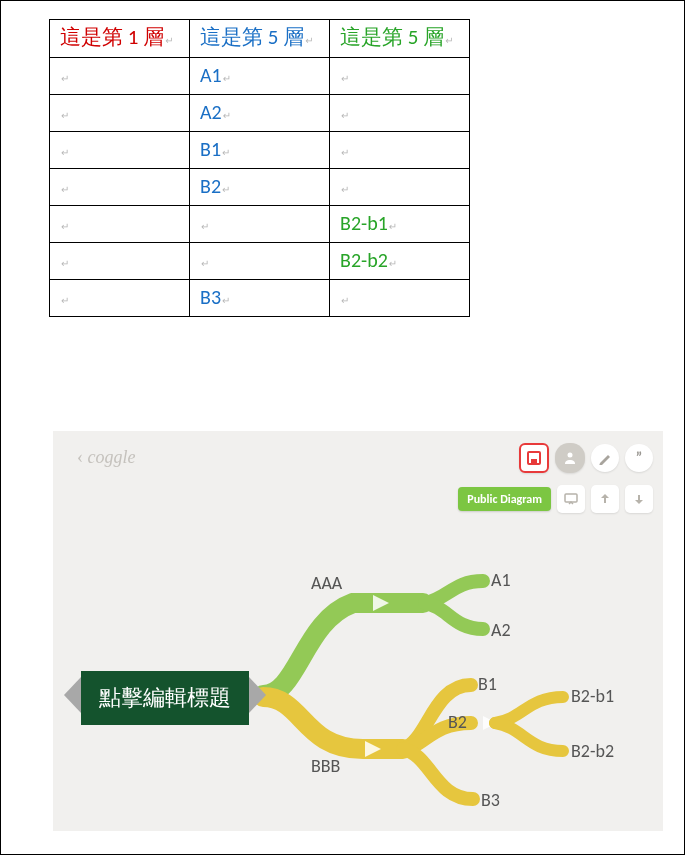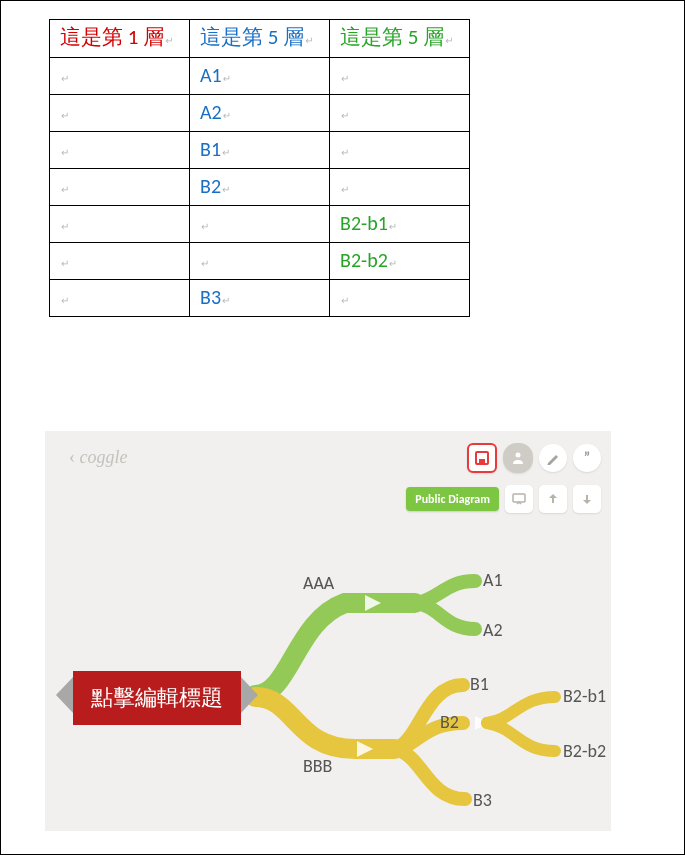--- a/index.html
+++ b/index.html
@@ -3,31 +3,31 @@
 <meta charset="utf-8">
 <style>
   *{box-sizing:border-box;margin:0;padding:0}
   body{background:#fff;font-family:Calibri,"Microsoft JhengHei",sans-serif;width:685px;height:855px;border:1px solid #000;padding:18px 22px;position:relative}
   table{border-collapse:collapse;margin-left:26px}
   td{border:1px solid #000;padding:4px 10px 6px 10px;font-size:20px;height:37px;min-width:140px;position:relative;vertical-align:top;line-height:1.3}
   td .cm{font-size:10px;color:#b8b8b8;font-family:Calibri,sans-serif;margin-left:1px}
   .c1{color:#d00000}.c2{color:#1a6fc5}.c3{color:#28a428}
   .hdr td{font-size:21px}
   .arrow{position:absolute;left:250px;top:430px}
-  .mind{position:absolute;left:44px;top:430px;width:566px;height:400px;background:#f1f0ee}
+  .mind{position:absolute;left:52px;top:430px;width:610px;height:400px;background:#f1f0ee}
   .brand{font-family:Georgia,serif;color:#c5c2bd;font-size:18px;font-style:italic;position:absolute;left:24px;top:16px}
   .brand::before{content:"‹ ";font-style:normal}
   .toolbar{position:absolute;right:10px;top:12px;display:flex;gap:6px;align-items:center}
   .tbtn{width:28px;height:28px;border-radius:14px;background:#fff;display:flex;align-items:center;justify-content:center;color:#9a9792;box-shadow:0 1px 2px rgba(0,0,0,.1)}
   .tbtn.sq{border-radius:5px}
   .tred{border:2px solid #e83a3a;color:#e83a3a;width:30px;height:30px;border-radius:6px}
   .tgray{background:#cfccc6;color:#fff;border-radius:14px;width:30px;height:30px}
   .toolbar2{position:absolute;right:10px;top:54px;display:flex;gap:6px;align-items:center}
   .badge{background:#7cc642;color:#fff;font-size:12px;font-weight:bold;padding:5px 9px;border-radius:4px;box-shadow:0 1px 2px rgba(0,0,0,.15)}
-  .root{position:absolute;left:28px;top:240px;background:#b91c1c;color:#fff;font-size:22px;padding:12px 18px;font-family:"Microsoft JhengHei",sans-serif}
+  .root{position:absolute;left:28px;top:240px;background:#14532d;color:#fff;font-size:22px;padding:12px 18px;font-family:"Microsoft JhengHei",sans-serif}
   .root::before{content:"";position:absolute;left:-17px;top:6px;border:18px solid transparent;border-right:17px solid #a8a8a8;border-left:0}
   .root::after{content:"";position:absolute;right:-17px;top:6px;border:18px solid transparent;border-left:17px solid #a8a8a8;border-right:0}
   .nlabel{position:absolute;font-size:18px;color:#555;font-family:Calibri,sans-serif}
   svg.tree{position:absolute;left:0;top:0}
 </style>
 </head>
 <body>
 
 <table>
   <tbody>

